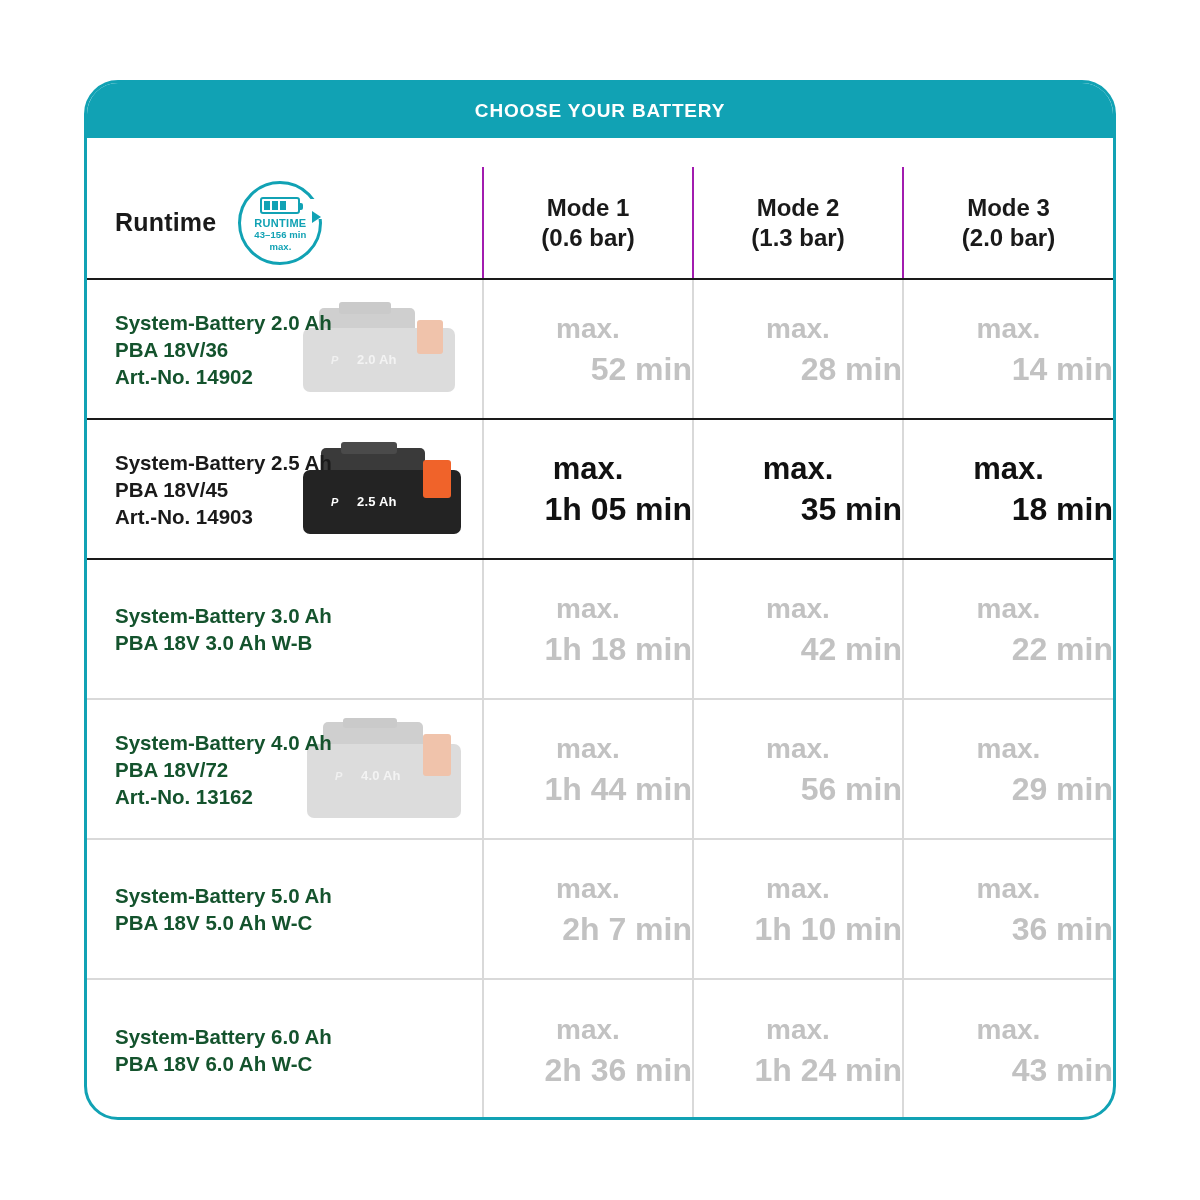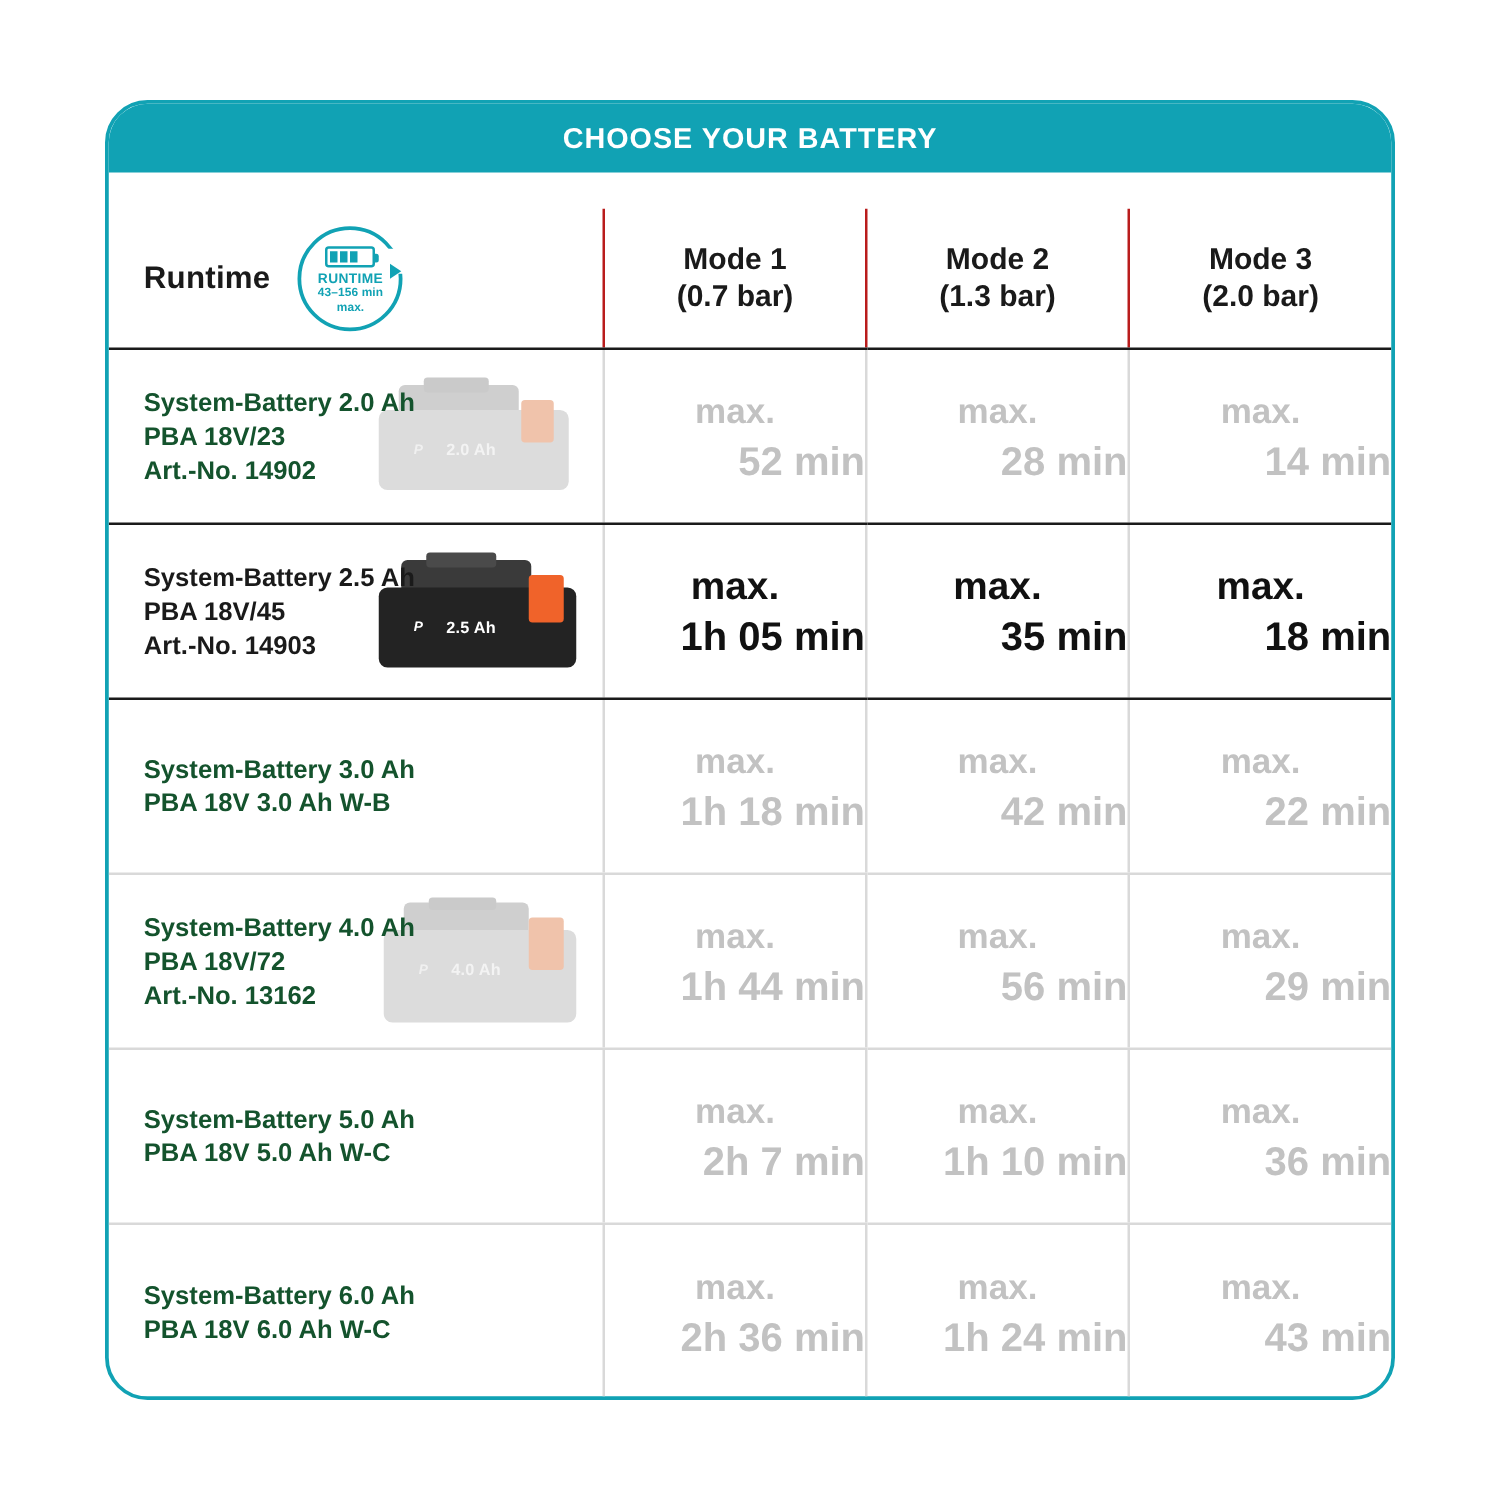--- a/index.html
+++ b/index.html
@@ -38,21 +38,21 @@
   
   .title-bar {
     height: 55px;
     background: #11a2b4;
     color: #ffffff;
     display: flex;
     align-items: center;
     justify-content: center;
   }
   .title-bar .title-text {
-    font-size: 23px;
+    font-size: 19px;
     font-weight: bold;
     letter-spacing: 0.8px;
     text-transform: uppercase;
   }
 
   
   table.battery-table {
     width: 100%;
     border-collapse: collapse;
     table-layout: fixed;
@@ -166,21 +166,21 @@
     font-weight: bold;
     line-height: 11.5px;
     letter-spacing: 0.1px;
   }
   .runtime-badge .badge-text .l1 { font-size: 11px; letter-spacing: 0.3px; }
   .runtime-badge .badge-text .l2 { font-size: 9.5px; font-weight: bold; }
   .runtime-badge .badge-text .l3 { font-size: 9.5px; font-weight: bold; }
 
   .mode-head {
     text-align: center;
-    border-left: 2px solid #b91c1c;
+    border-left: 2px solid #a21caf;
   }
   .mode-head .mode-name {
     font-size: 24px;
     font-weight: bold;
     color: #1a1a1a;
     line-height: 30px;
   }
   .mode-head .mode-sub {
     font-size: 24px;
     font-weight: bold;
@@ -322,21 +322,21 @@
                   <span class="l1">RUNTIME</span><br>
                   <span class="l2">43–156 min</span><br>
                   <span class="l3">max.</span>
                 </span>
               </span>
             </div>
           </td>
 
           <td class="mode-head">
             <div class="mode-name">Mode 1</div>
-            <div class="mode-sub">(0.7 bar)</div>
+            <div class="mode-sub">(0.6 bar)</div>
           </td>
           <td class="mode-head">
             <div class="mode-name">Mode 2</div>
             <div class="mode-sub">(1.3 bar)</div>
           </td>
           <td class="mode-head">
             <div class="mode-name">Mode 3</div>
             <div class="mode-sub">(2.0 bar)</div>
           </td>
         </tr>
@@ -346,21 +346,21 @@
             <div class="batt-img batt-ghost" style="left:208px; top:22px; width:168px; height:96px;">
               <span class="top" style="left:24px; top:6px; width:96px; height:24px;"></span>
               <span class="notch" style="left:44px; top:0px; width:52px; height:12px;"></span>
               <span class="body" style="left:8px; top:26px; width:152px; height:64px;"></span>
               <span class="orange" style="left:122px; top:18px; width:26px; height:34px;"></span>
               <span class="logo" style="left:36px; top:52px;">P</span>
               <span class="label" style="left:62px; top:50px;">2.0 Ah</span>
             </div>
             <div class="name-lines">
               <div>System-Battery 2.0 Ah</div>
-              <div>PBA 18V/23</div>
+              <div>PBA 18V/36</div>
               <div>Art.-No. 14902</div>
             </div>
           </td>
           <td class="val-cell">
             <div class="val">
               <span class="v1">max.</span>
               <span class="v2">52 min</span>
             </div>
           </td>
           <td class="val-cell">

